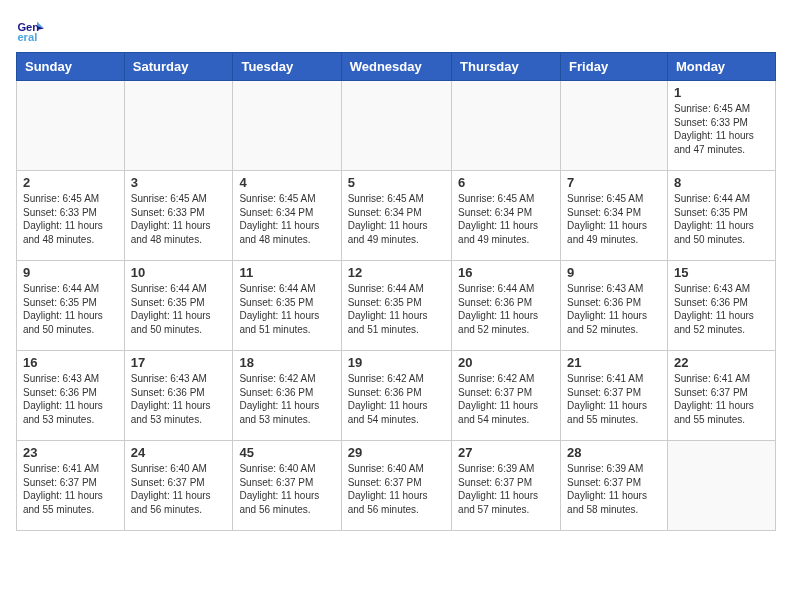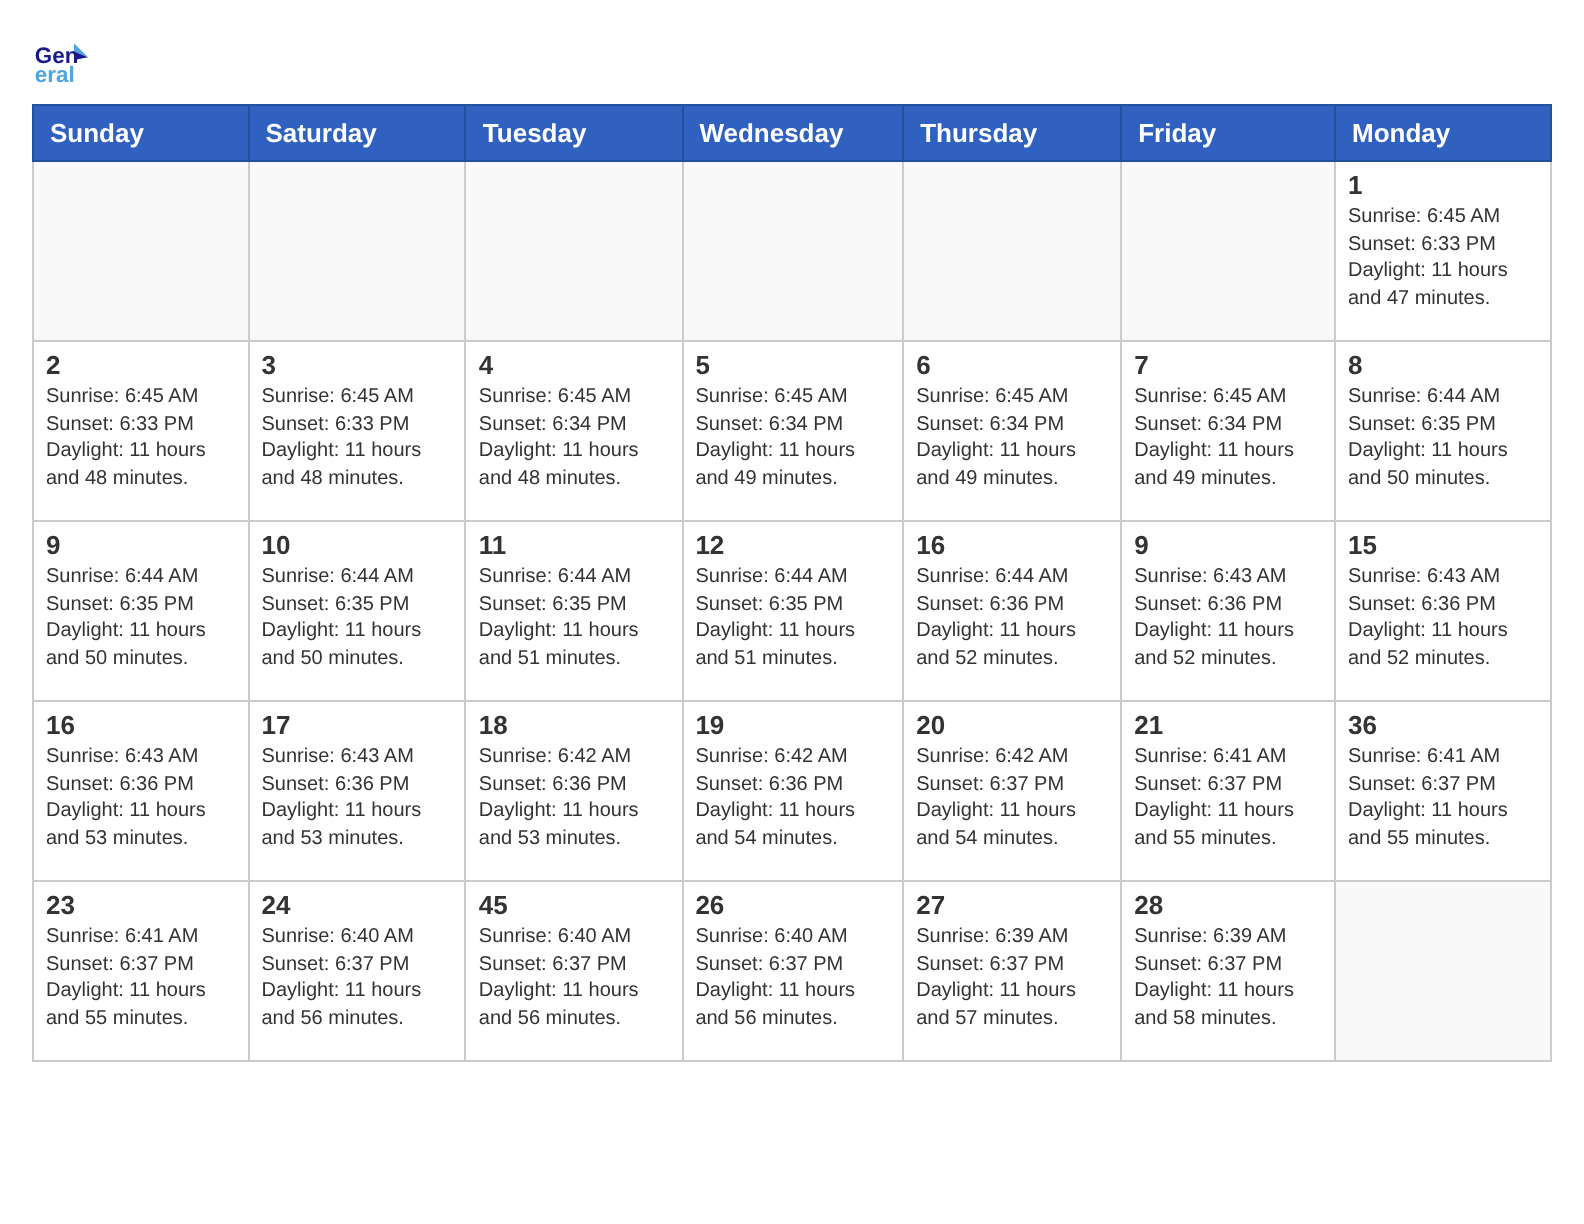--- a/index.html
+++ b/index.html
@@ -205,39 +205,39 @@
         </td>
         <td>
           <span class="day-num">20</span>
           <div class="day-info">Sunrise: 6:42 AM<br>Sunset: 6:37 PM<br>Daylight: 11 hours and 54 minutes.</div>
         </td>
         <td>
           <span class="day-num">21</span>
           <div class="day-info">Sunrise: 6:41 AM<br>Sunset: 6:37 PM<br>Daylight: 11 hours and 55 minutes.</div>
         </td>
         <td>
-          <span class="day-num">36</span>
+          <span class="day-num">22</span>
           <div class="day-info">Sunrise: 6:41 AM<br>Sunset: 6:37 PM<br>Daylight: 11 hours and 55 minutes.</div>
         </td>
       </tr>
       <tr>
         <td>
           <span class="day-num">23</span>
           <div class="day-info">Sunrise: 6:41 AM<br>Sunset: 6:37 PM<br>Daylight: 11 hours and 55 minutes.</div>
         </td>
         <td>
           <span class="day-num">24</span>
           <div class="day-info">Sunrise: 6:40 AM<br>Sunset: 6:37 PM<br>Daylight: 11 hours and 56 minutes.</div>
         </td>
         <td>
           <span class="day-num">45</span>
           <div class="day-info">Sunrise: 6:40 AM<br>Sunset: 6:37 PM<br>Daylight: 11 hours and 56 minutes.</div>
         </td>
         <td>
-          <span class="day-num">26</span>
+          <span class="day-num">29</span>
           <div class="day-info">Sunrise: 6:40 AM<br>Sunset: 6:37 PM<br>Daylight: 11 hours and 56 minutes.</div>
         </td>
         <td>
           <span class="day-num">27</span>
           <div class="day-info">Sunrise: 6:39 AM<br>Sunset: 6:37 PM<br>Daylight: 11 hours and 57 minutes.</div>
         </td>
         <td>
           <span class="day-num">28</span>
           <div class="day-info">Sunrise: 6:39 AM<br>Sunset: 6:37 PM<br>Daylight: 11 hours and 58 minutes.</div>
         </td>

